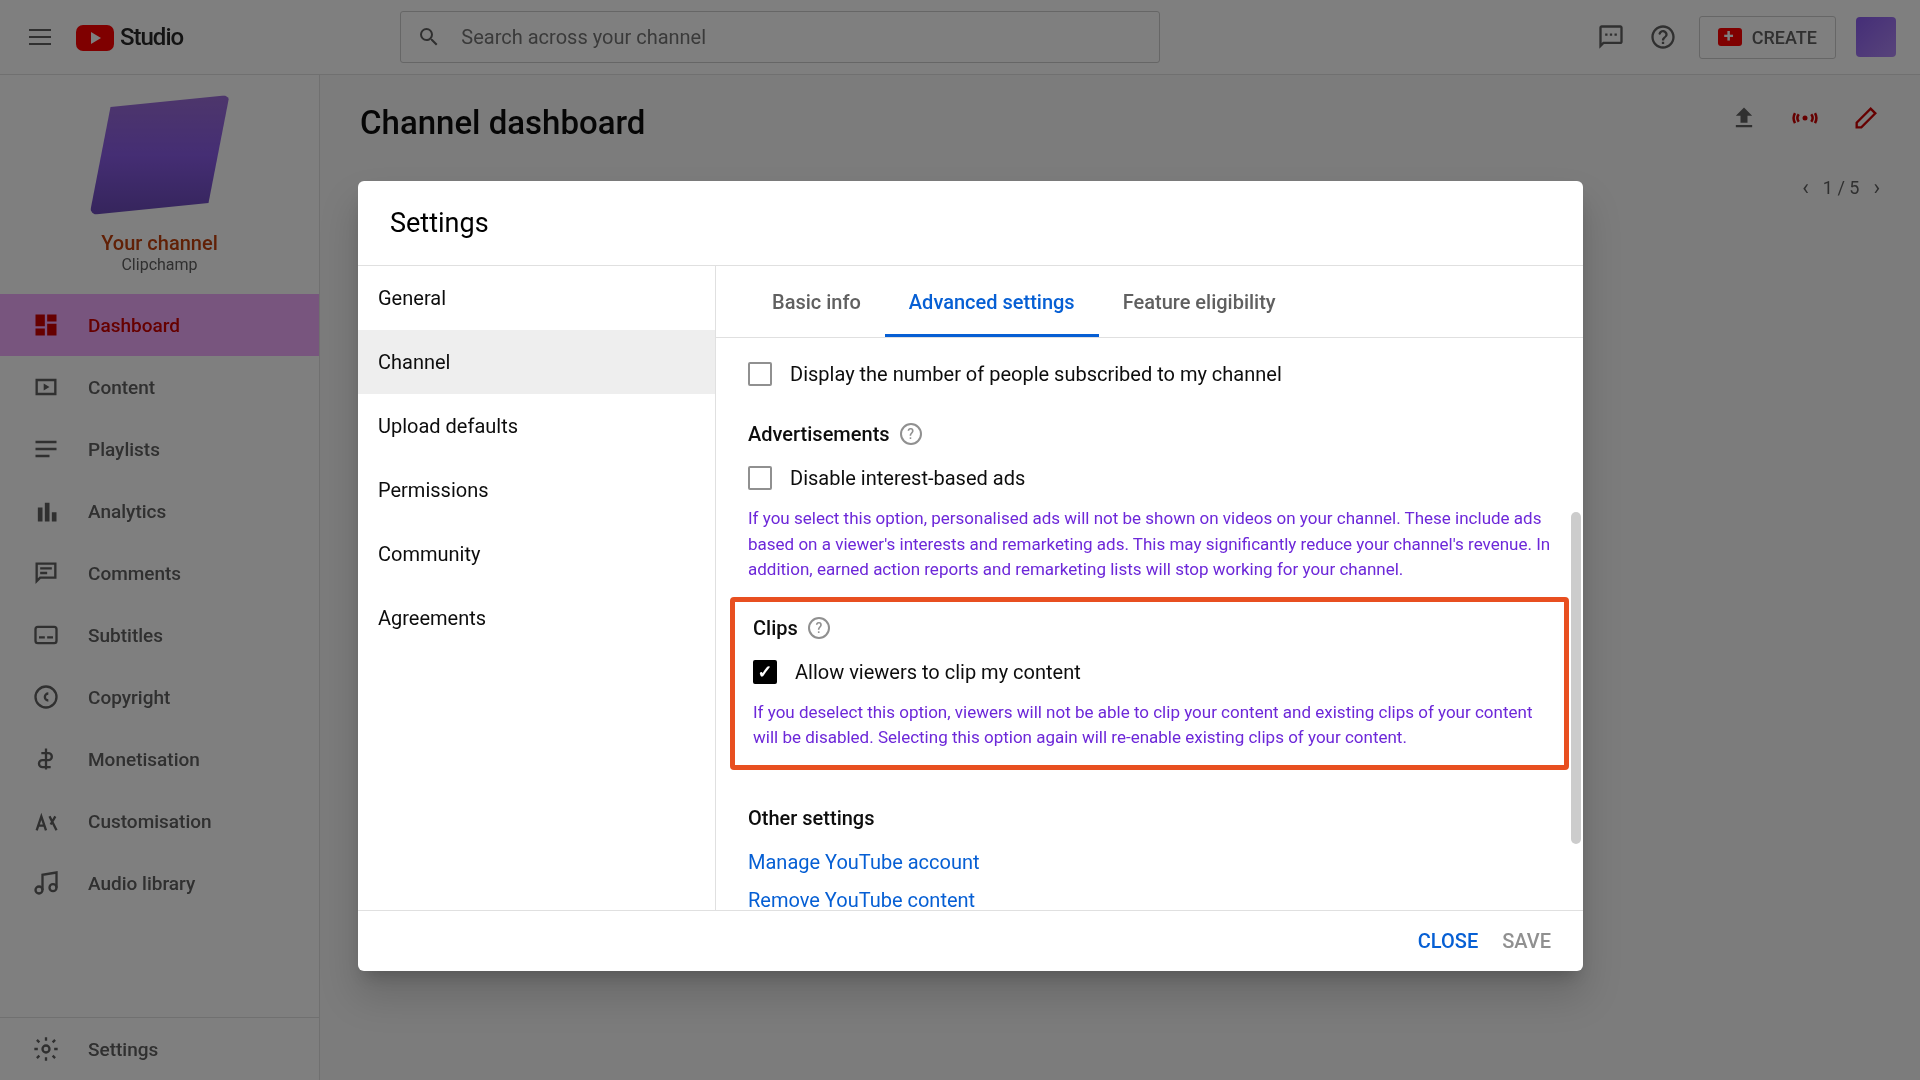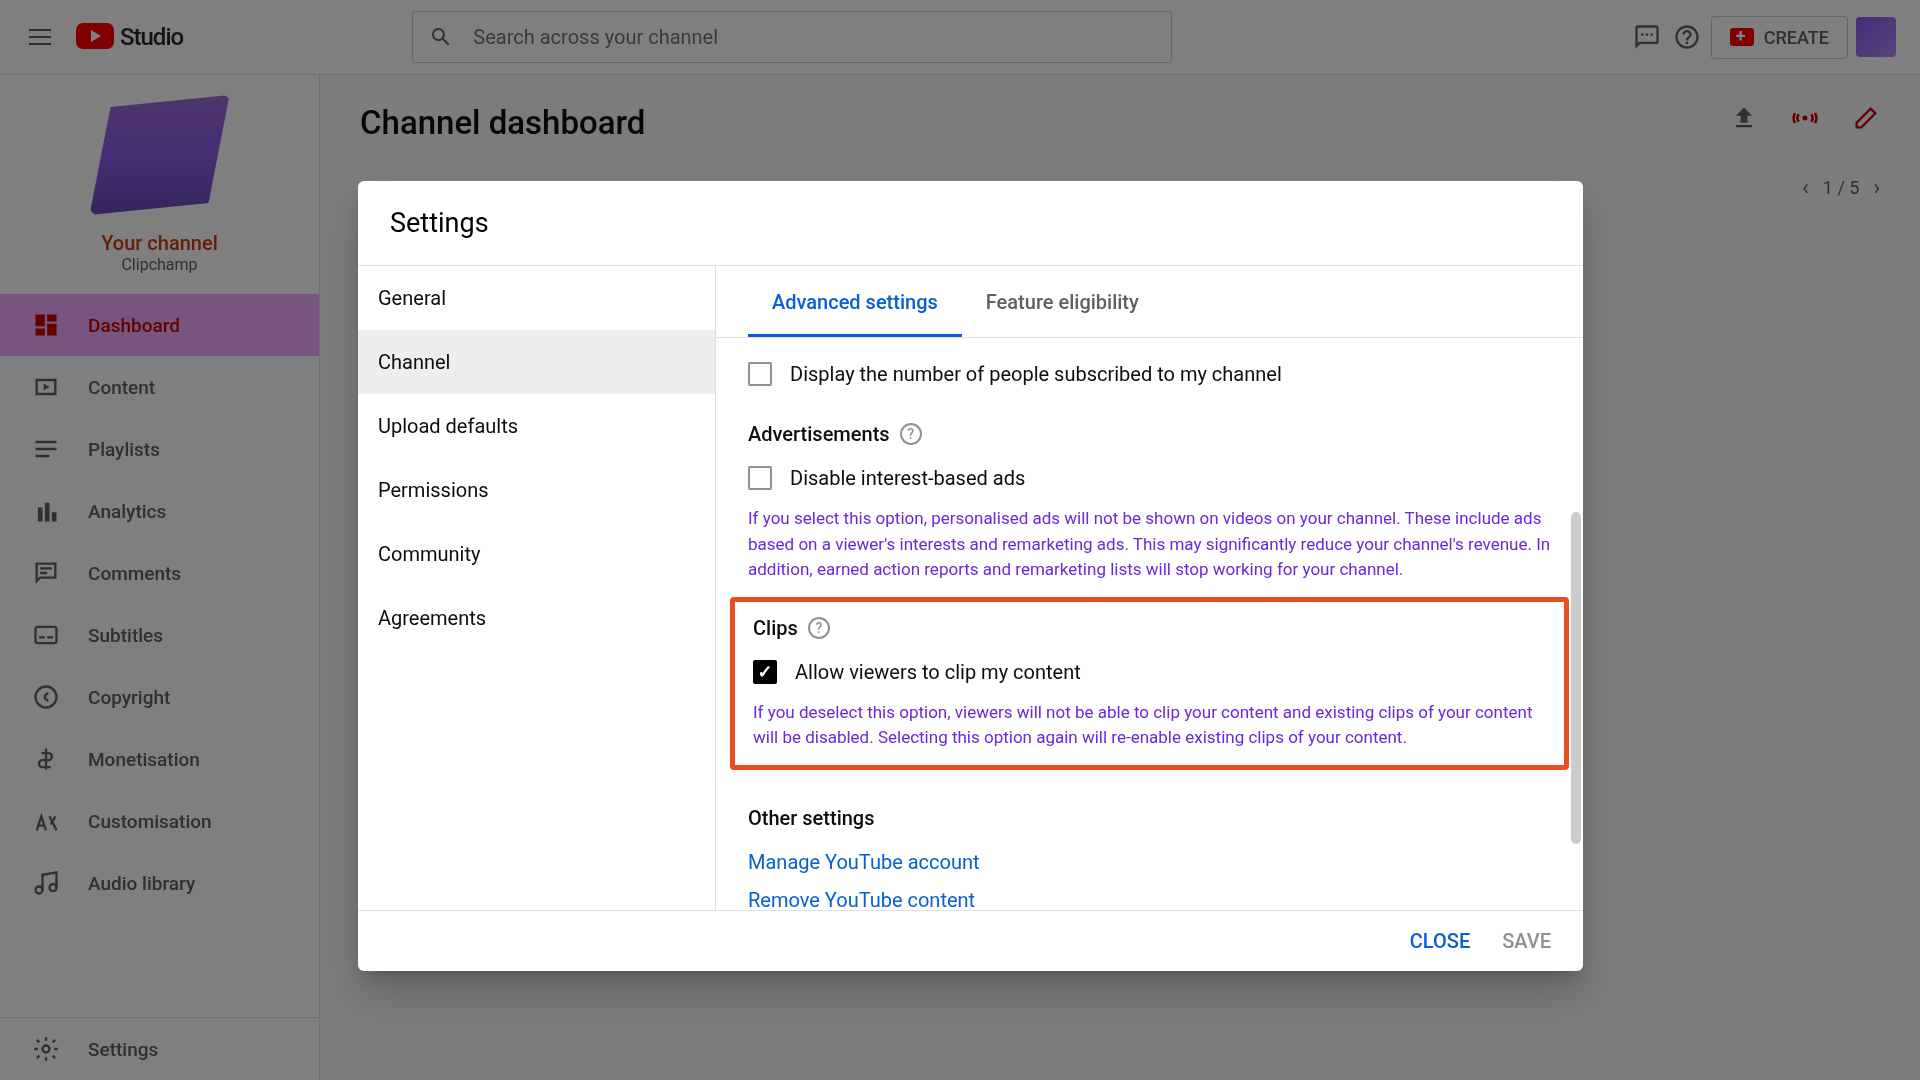--- a/index.html
+++ b/index.html
@@ -2,28 +2,28 @@
 <html><head>
 <meta charset="utf-8">
 <style>
 *{margin:0;padding:0;box-sizing:border-box;font-family:Roboto,Arial,sans-serif}
 body{background:#fff;width:1920px;height:1080px;overflow:hidden;position:relative}
 .header{height:75px;display:flex;align-items:center;padding:0 24px;border-bottom:1px solid #e0e0e0}
 .menu-btn{width:32px;height:32px;display:flex;align-items:center;justify-content:center;cursor:pointer;margin-right:20px}
 .menu-btn span,.menu-btn span::before,.menu-btn span::after{display:block;width:22px;height:2px;background:#606060;position:relative}
 .menu-btn span::before,.menu-btn span::after{content:"";position:absolute}
 .menu-btn span::before{top:-7px}.menu-btn span::after{top:7px}
-.logo{display:flex;align-items:flex-start;gap:2px}
+.logo{display:flex;align-items:flex-end;gap:2px}
 .logo-play{width:38px;height:26px;background:#ff0000;border-radius:7px;display:flex;align-items:center;justify-content:center}
 .logo-play::after{content:"";border-left:10px solid #fff;border-top:6px solid transparent;border-bottom:6px solid transparent;margin-left:2px}
 .logo-text{font-size:24px;font-weight:500;color:#282828;letter-spacing:-1px;margin-left:4px}
 .search-box{flex:1;max-width:760px;margin:0 auto;height:52px;border:1px solid #ccc;border-radius:3px;display:flex;align-items:center;padding:0 16px}
 .search-box svg{width:24px;height:24px;fill:#606060;margin-right:20px}
 .search-box input{border:none;outline:none;font-size:20px;color:#606060;flex:1;background:transparent}
-.header-right{display:flex;align-items:center;gap:8px;margin-left:auto}
+.header-right{display:flex;align-items:center;gap:20px;margin-left:auto}
 .icon-btn{width:32px;height:32px;display:flex;align-items:center;justify-content:center;cursor:pointer}
 .create-btn{display:flex;align-items:center;gap:10px;border:1px solid #ccc;border-radius:3px;padding:10px 18px;cursor:pointer}
 .create-btn .rec{width:24px;height:18px;background:#ff0000;border-radius:3px;position:relative}
 .create-btn .rec::after{content:"+";color:#fff;position:absolute;top:-3px;left:6px;font-size:18px;font-weight:bold}
 .create-btn span{font-size:18px;font-weight:500;color:#606060}
 .avatar{width:40px;height:40px;border-radius:4px;background:linear-gradient(135deg,#8a5cf0,#b088f5)}
 .body{display:flex;height:calc(100% - 75px)}
 .sidebar{width:320px;border-right:1px solid #e0e0e0;padding-top:20px;display:flex;flex-direction:column}
 .channel-avatar{width:140px;height:120px;margin:0 auto 16px;background:linear-gradient(180deg,#9b6dd7 0%,#8a5ce8 50%,#6b4ab8 100%);clip-path:polygon(15% 10%,100% 0,85% 90%,0 100%);border-radius:8px}
 .channel-title{text-align:center;font-size:20px;font-weight:500;color:#c2410c}
@@ -54,21 +54,21 @@
 .cb-row{display:flex;align-items:flex-start;gap:18px;margin-bottom:4px}
 .cb{width:24px;height:24px;border:2px solid #909090;border-radius:2px;flex-shrink:0;cursor:pointer;display:flex;align-items:center;justify-content:center}
 .cb.checked{background:#000;border-color:#000}
 .cb.checked::after{content:"✓";color:#fff;font-size:18px;font-weight:bold}
 .cb-label{font-size:20px;color:#0d0d0d}
 .section-h{font-size:20px;font-weight:500;color:#0d0d0d;margin:36px 0 20px;display:flex;align-items:center;gap:10px}
 .help{width:22px;height:22px;border:2px solid #909090;border-radius:50%;display:inline-flex;align-items:center;justify-content:center;font-size:14px;color:#909090}
 .desc{font-size:17px;color:#6d28d9;line-height:1.5;margin-top:16px}
 .highlight{border:5px solid #e84f20;border-radius:4px;padding:14px 18px;margin:14px -18px}
 .link{color:#065fd4;font-size:20px;cursor:pointer;display:block;margin:14px 0}
-.modal-footer{border-top:1px solid #e0e0e0;padding:18px 32px;display:flex;justify-content:flex-end;gap:32px}
+.modal-footer{border-top:1px solid #e0e0e0;padding:18px 32px;display:flex;justify-content:flex-end;gap:24px}
 .fbtn{font-size:20px;font-weight:500;color:#065fd4;cursor:pointer;background:none;border:none}
 .fbtn.disabled{color:#909090}
 .scrollbar{position:absolute;right:0;top:20px;bottom:40px;width:14px}
 .scrollbar-thumb{position:absolute;right:2px;width:10px;background:#ccc;border-radius:5px;top:30%;height:65%}
 .news-card{position:absolute;right:40px;top:100px;width:560px}
 .pager{display:flex;align-items:center;justify-content:flex-end;gap:14px;font-size:18px;color:#606060;margin-bottom:10px}
 .pager-btn{cursor:pointer;font-size:22px;color:#606060}
 </style>
 </head>
 <body>
@@ -221,20 +221,21 @@
     <div class="modal-sidebar">
       <div class="ms-item">General</div>
       <div class="ms-item active">Channel</div>
       <div class="ms-item">Upload defaults</div>
       <div class="ms-item">Permissions</div>
       <div class="ms-item">Community</div>
       <div class="ms-item">Agreements</div>
     </div>
     <div class="modal-content">
       <div class="tabs">
+        <div class="tab">Basic info</div>
         <div class="tab active">Advanced settings</div>
         <div class="tab">Feature eligibility</div>
       </div>
       <div class="content-scroll">
         <div class="cb-row">
           <div class="cb"></div>
           <span class="cb-label">Display the number of people subscribed to my channel</span>
         </div>
         <div class="section-h">
             <span>Advertisements</span>

